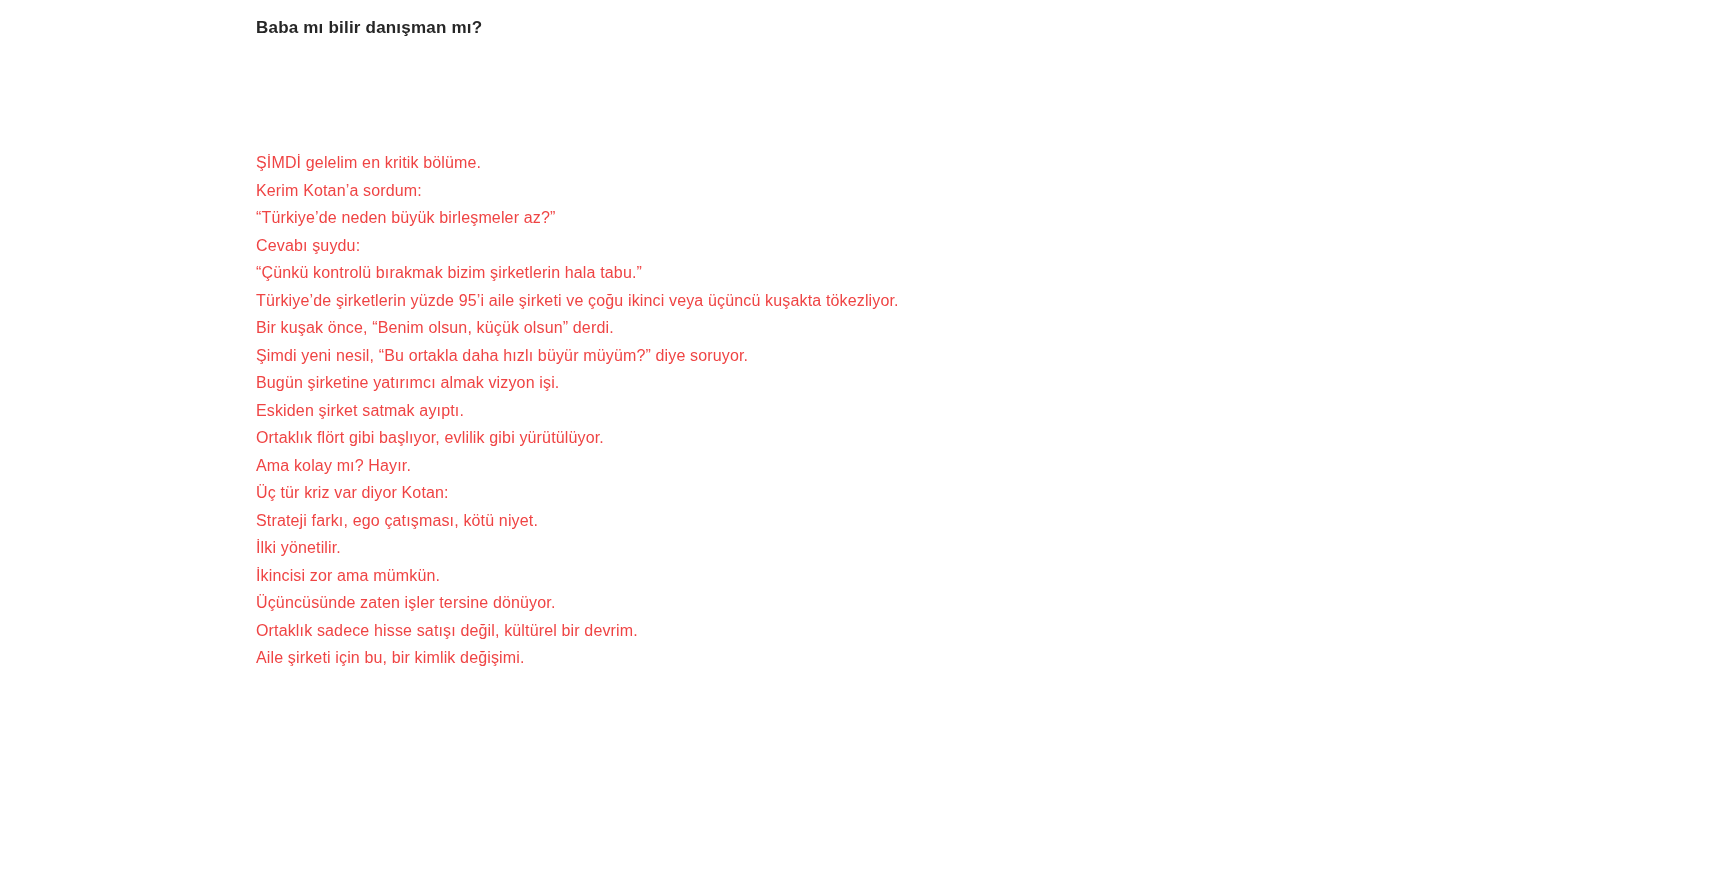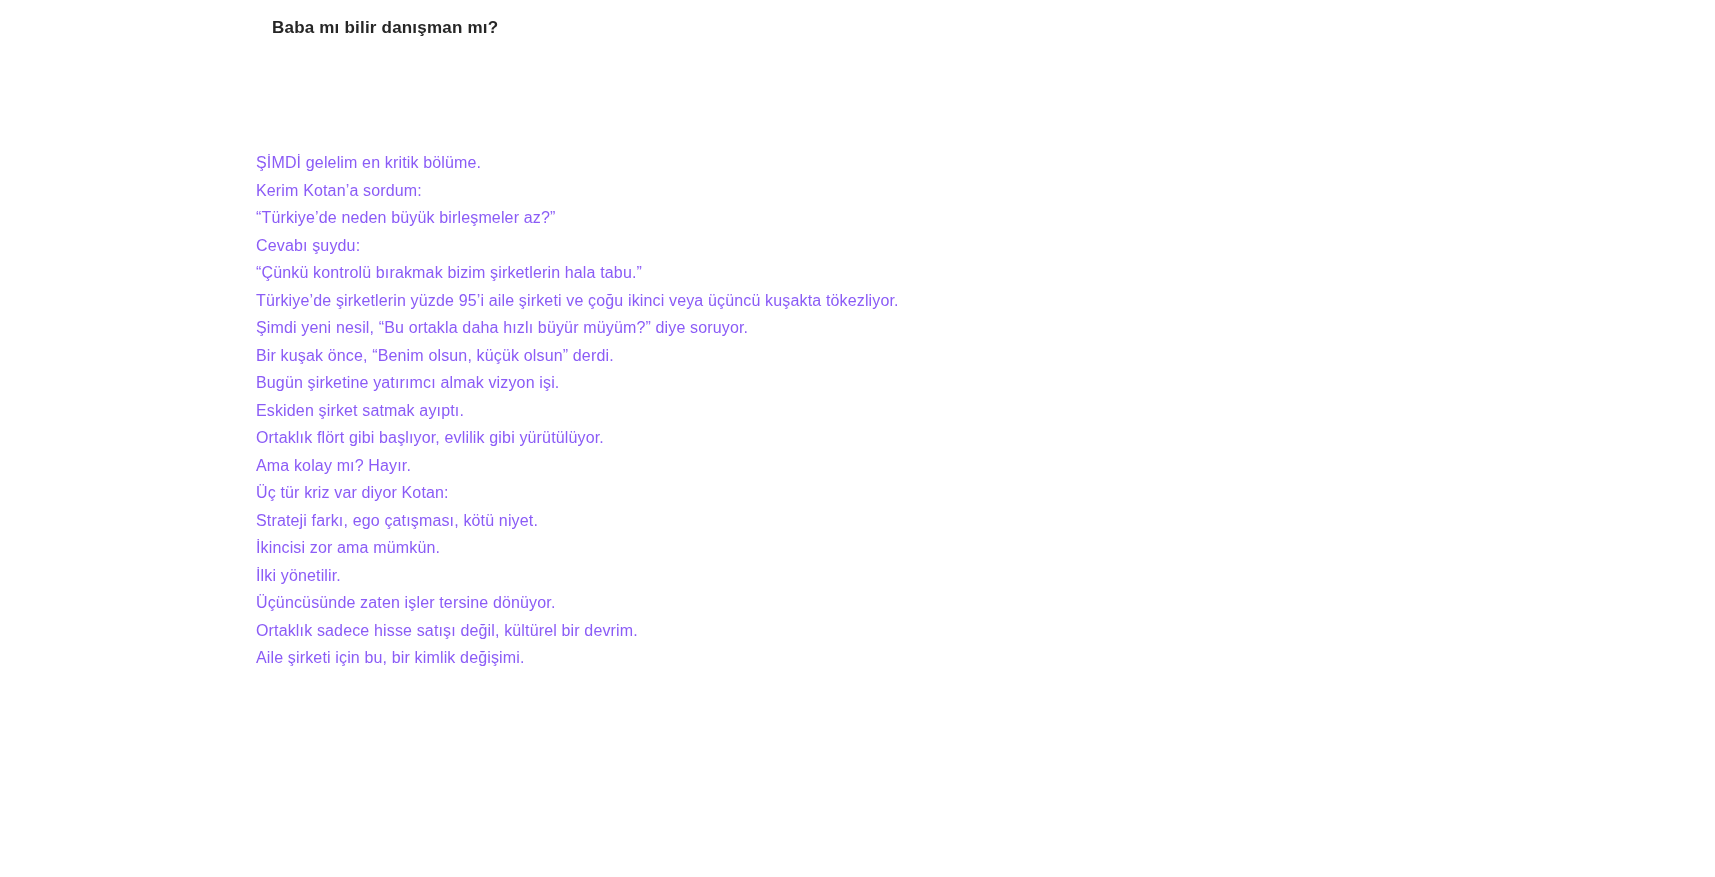--- a/index.html
+++ b/index.html
@@ -10,21 +10,21 @@
   .page {
     position: relative;
     width: 1715px;
     height: 877px;
     background: #ffffff;
     overflow: hidden;
     font-family: "Liberation Sans", sans-serif;
   }
   .doc-title {
     position: absolute;
-    left: 272px;
+    left: 256px;
     top: 17px;
     margin: 0;
     font-family: "Liberation Sans", sans-serif;
     font-size: 17px;
     font-weight: bold;
     line-height: 22px;
     letter-spacing: 0.2px;
     color: #262626;
     white-space: pre;
   }
@@ -42,34 +42,34 @@
   }
   .doc-body .text-line {
     white-space: pre;
   }
 </style>
 </head>
 <body>
 
 <div class="page" style="background: rgb(255, 255, 255);">
   <h1 class="doc-title" style="color: rgb(38, 38, 38);">Baba mı bilir danışman mı?</h1>
-  <div class="doc-body" style="color: #8b5cf6;">
+  <div class="doc-body" style="color: #ef4444;">
       <div class="text-line">ŞİMDİ gelelim en kritik bölüme.</div>
       <div class="text-line">Kerim Kotan’a sordum:</div>
       <div class="text-line">“Türkiye’de neden büyük birleşmeler az?”</div>
       <div class="text-line">Cevabı şuydu:</div>
       <div class="text-line">“Çünkü kontrolü bırakmak bizim şirketlerin hala tabu.”</div>
       <div class="text-line">Türkiye’de şirketlerin yüzde 95’i aile şirketi ve çoğu ikinci veya üçüncü kuşakta tökezliyor.</div>
+      <div class="text-line">Bir kuşak önce, “Benim olsun, küçük olsun” derdi.</div>
       <div class="text-line">Şimdi yeni nesil, “Bu ortakla daha hızlı büyür müyüm?” diye soruyor.</div>
-      <div class="text-line">Bir kuşak önce, “Benim olsun, küçük olsun” derdi.</div>
       <div class="text-line">Bugün şirketine yatırımcı almak vizyon işi.</div>
       <div class="text-line">Eskiden şirket satmak ayıptı.</div>
       <div class="text-line">Ortaklık flört gibi başlıyor, evlilik gibi yürütülüyor.</div>
       <div class="text-line">Ama kolay mı? Hayır.</div>
       <div class="text-line">Üç tür kriz var diyor Kotan:</div>
       <div class="text-line">Strateji farkı, ego çatışması, kötü niyet.</div>
+      <div class="text-line">İlki yönetilir.</div>
       <div class="text-line">İkincisi zor ama mümkün.</div>
-      <div class="text-line">İlki yönetilir.</div>
       <div class="text-line">Üçüncüsünde zaten işler tersine dönüyor.</div>
       <div class="text-line">Ortaklık sadece hisse satışı değil, kültürel bir devrim.</div>
       <div class="text-line">Aile şirketi için bu, bir kimlik değişimi.</div>
     </div>
 </div>
 
 </body></html>

